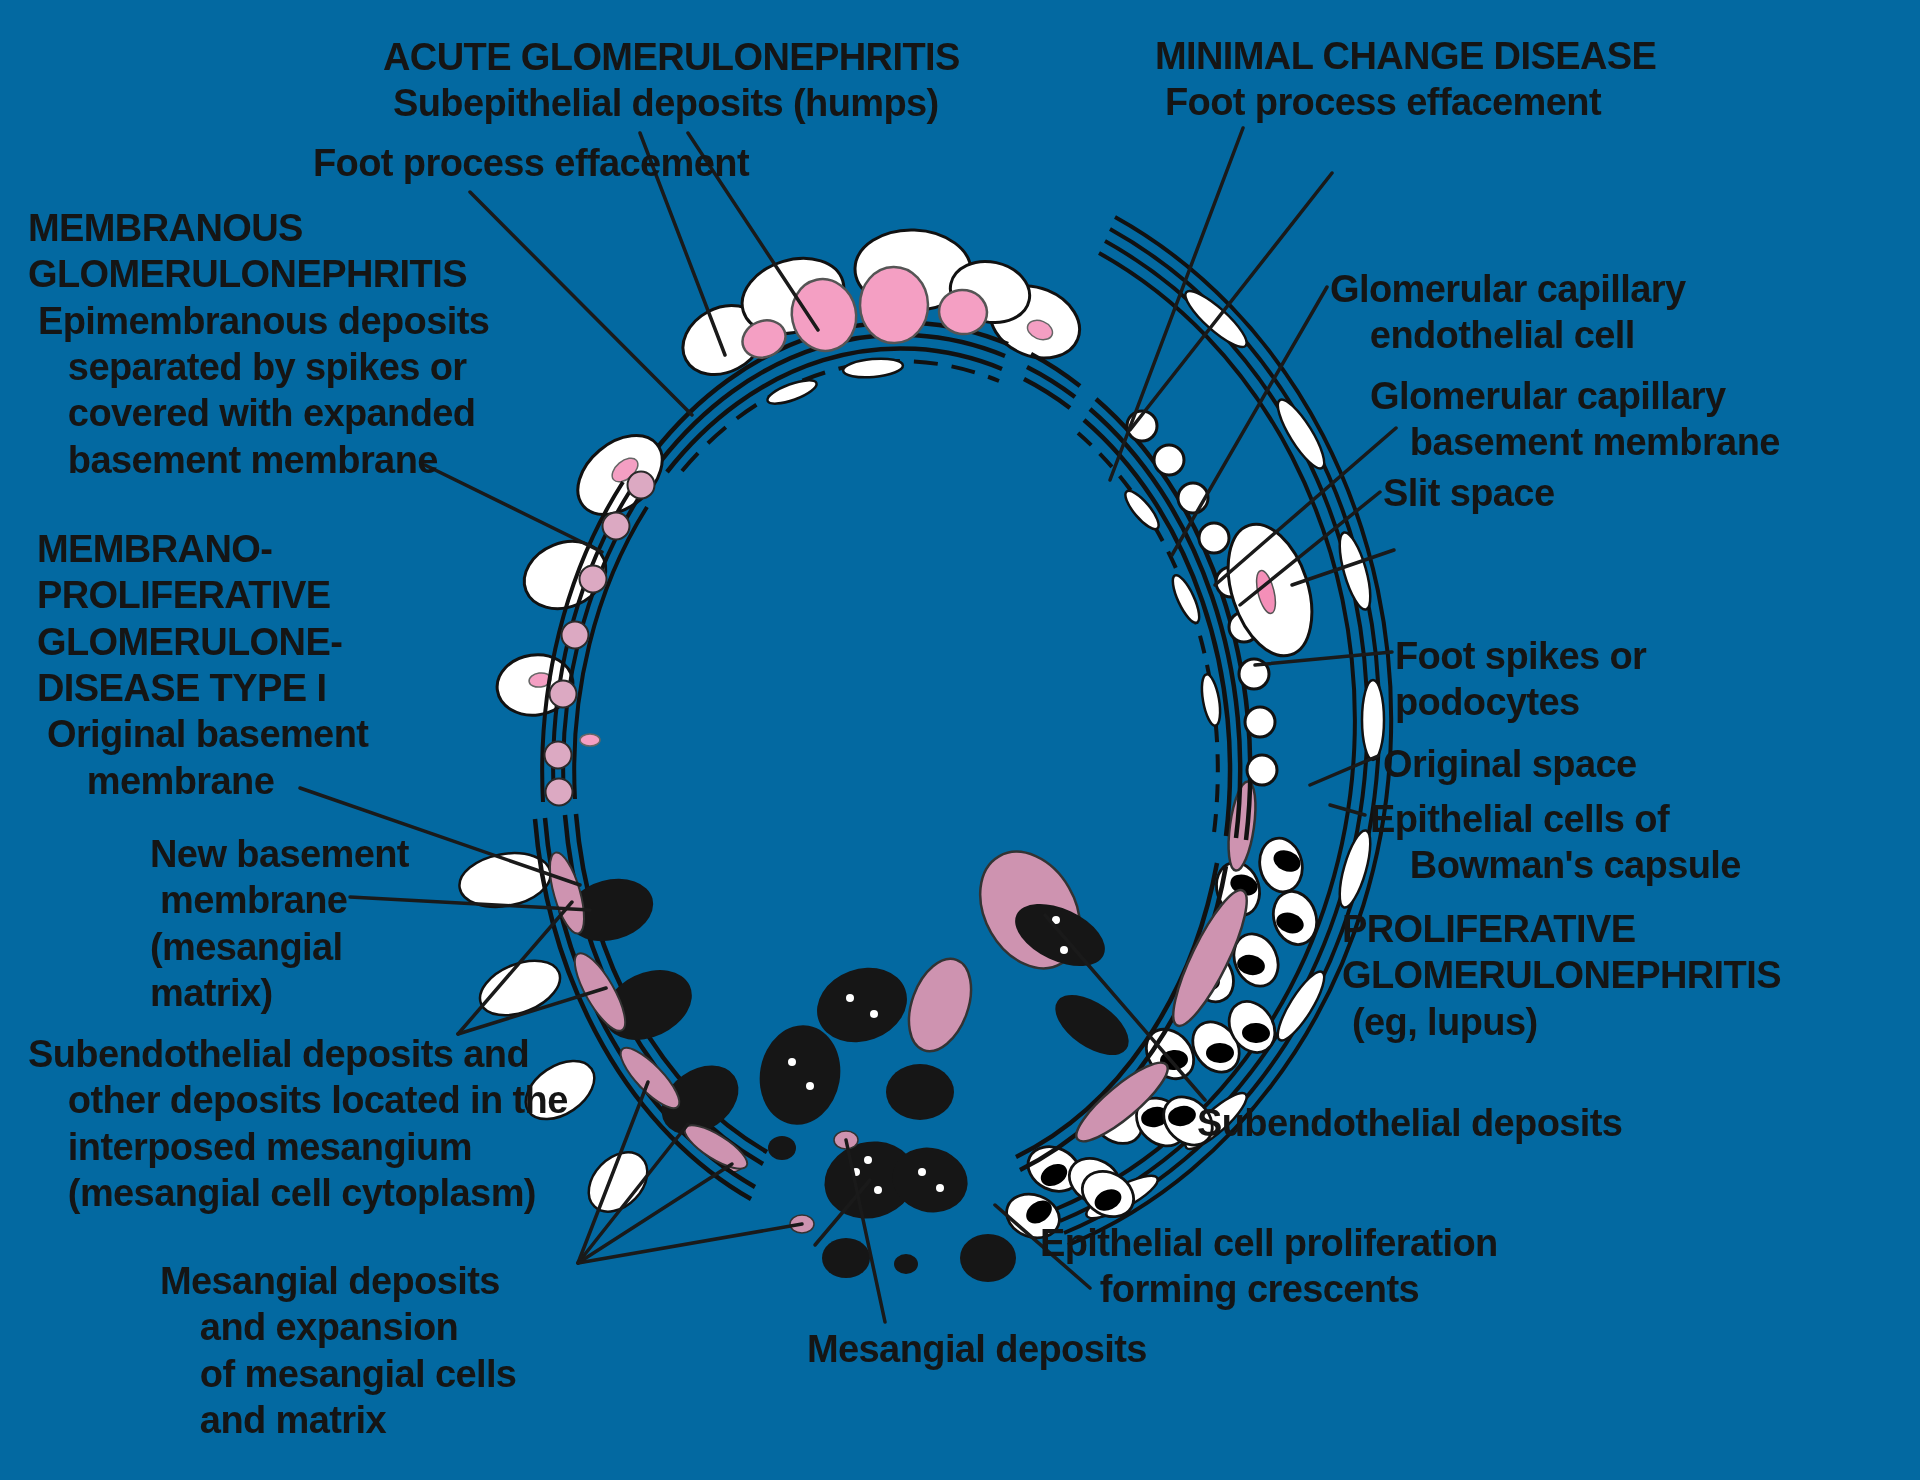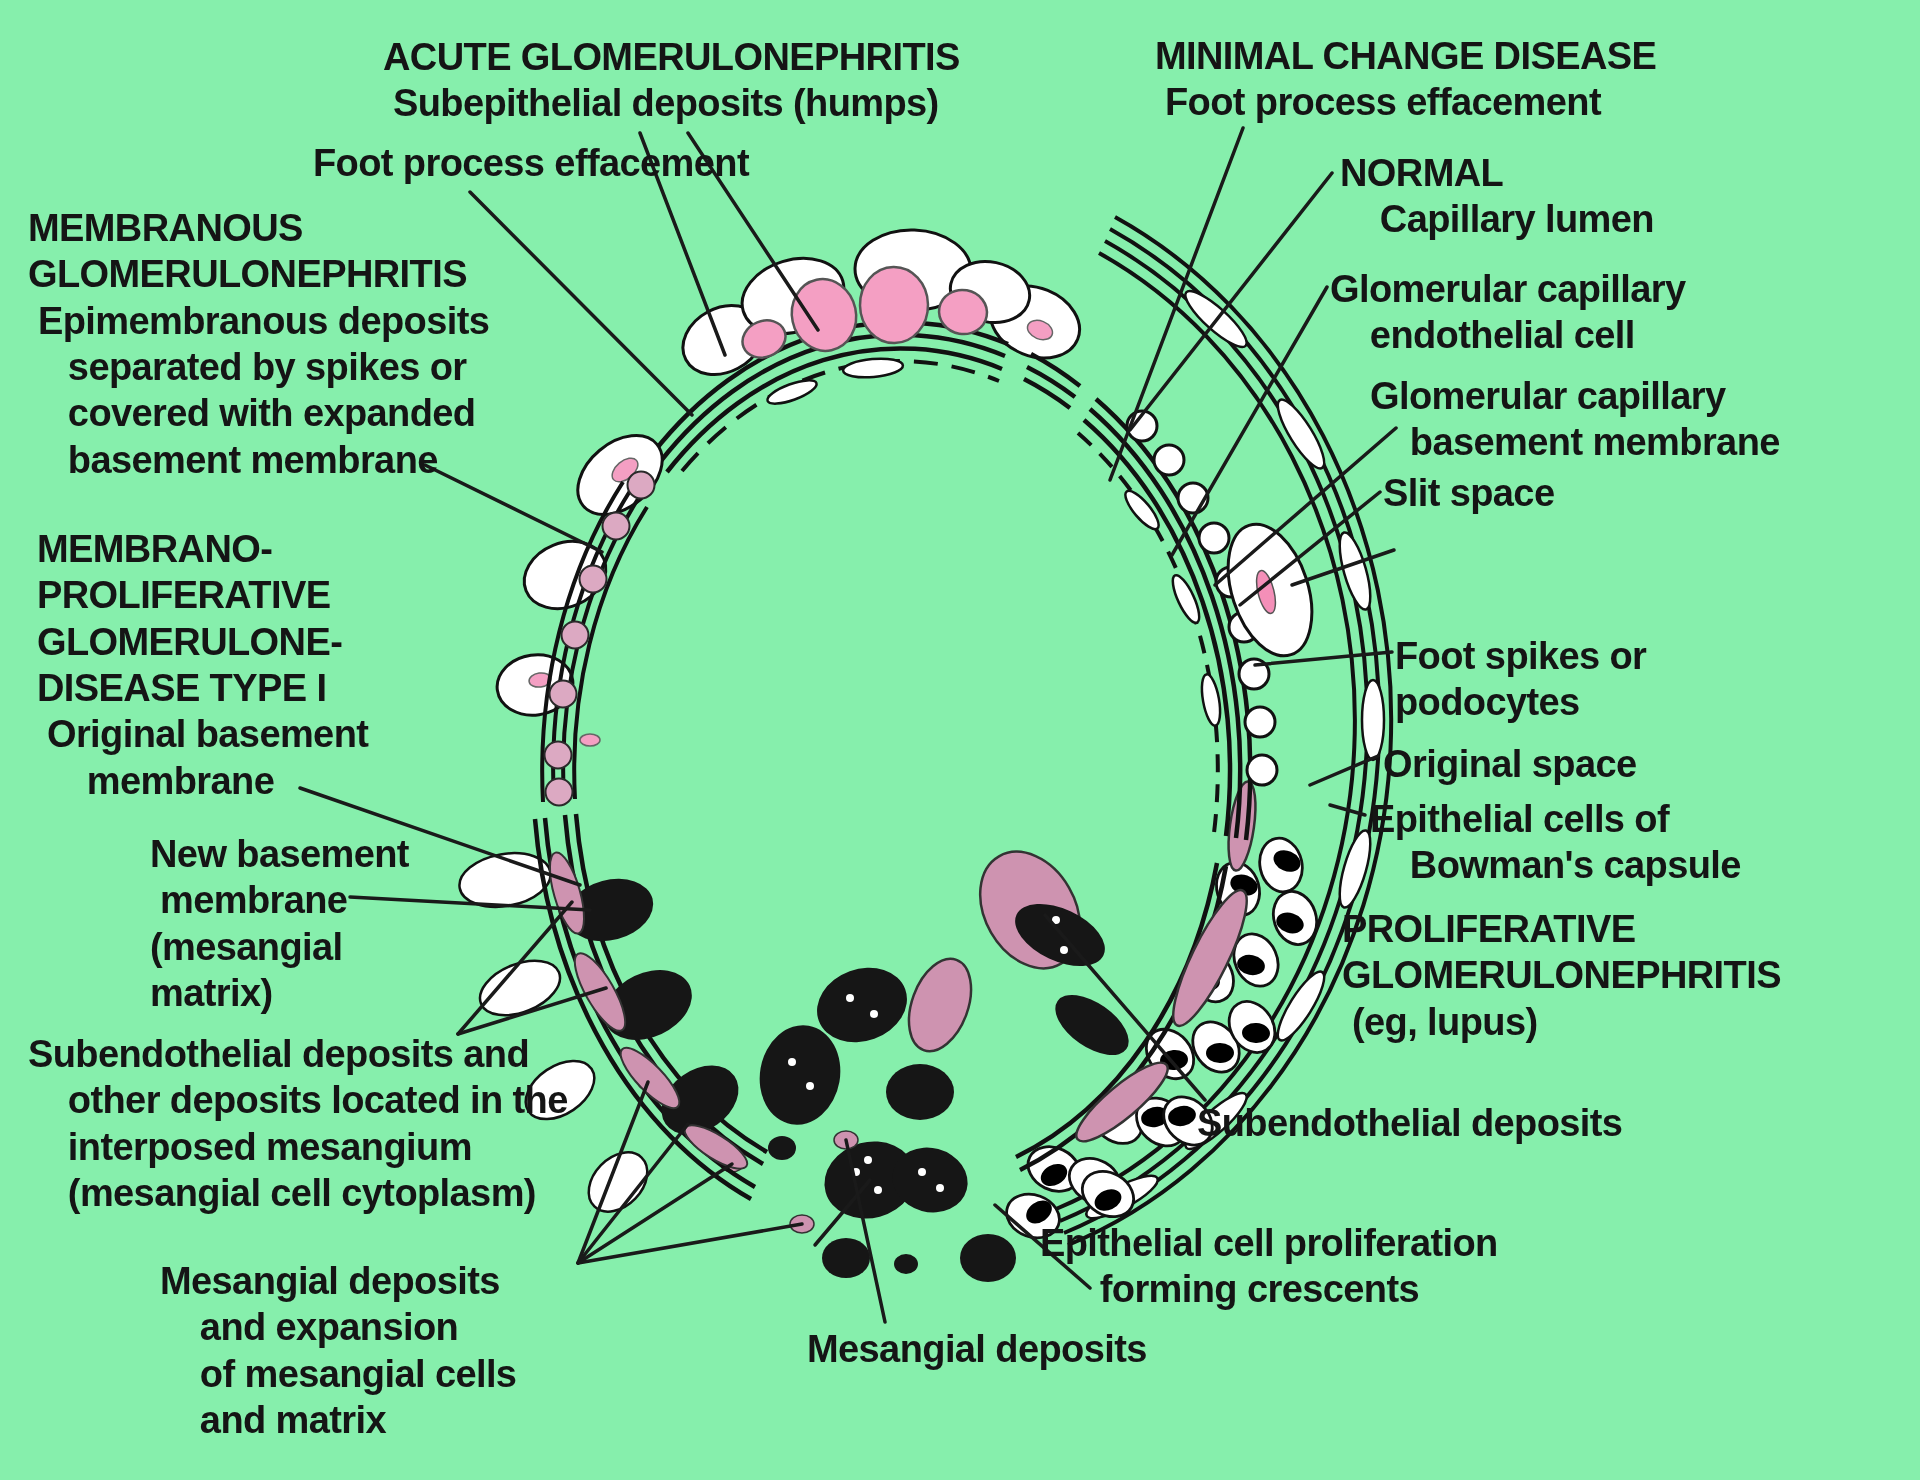--- a/index.html
+++ b/index.html
@@ -1,17 +1,17 @@
 <!DOCTYPE html>
 <html><head>
 <meta charset="utf-8">
 <style>
   html,body{margin:0;padding:0;background:#fff;}
   .stage{
-    position:relative;width:1920px;height:1480px;background:#86efac;overflow:hidden;
+    position:relative;width:1920px;height:1480px;background:#0369a1;overflow:hidden;
     font-family:"Liberation Sans",sans-serif;
   }
   .stage svg{position:absolute;left:0;top:0;z-index:1;}
   .lbl{
     position:absolute;z-index:2;
     white-space:pre-wrap;
     font-weight:600;font-size:38px;line-height:1.22;letter-spacing:-0.6px;
     color:#151515;
   }
 </style>
@@ -297,22 +297,20 @@
     (mesangial cell cytoplasm)</div>
   <div class="lbl" style="left:160px;top:1258px">Mesangial deposits
     and expansion
     of mesangial cells
     and matrix</div>
   <div class="lbl" style="left:807px;top:1326px">Mesangial deposits</div>
   <div class="lbl" style="left:1040px;top:1220px">Epithelial cell proliferation
       forming crescents</div>
   <div class="lbl" style="left:1155px;top:33px">MINIMAL CHANGE DISEASE
  Foot process effacement</div>
-  <div class="lbl" style="left:1340px;top:150px">NORMAL
-    Capillary lumen</div>
   <div class="lbl" style="left:1330px;top:266px">Glomerular capillary
     endothelial cell</div>
   <div class="lbl" style="left:1370px;top:373px">Glomerular capillary
     basement membrane</div>
   <div class="lbl" style="left:1383px;top:470px">Slit space</div>
   <div class="lbl" style="left:1395px;top:633px">Foot spikes or
 podocytes</div>
   <div class="lbl" style="left:1383px;top:741px">Original space</div>
   <div class="lbl" style="left:1370px;top:796px">Epithelial cells of
     Bowman's capsule</div>

